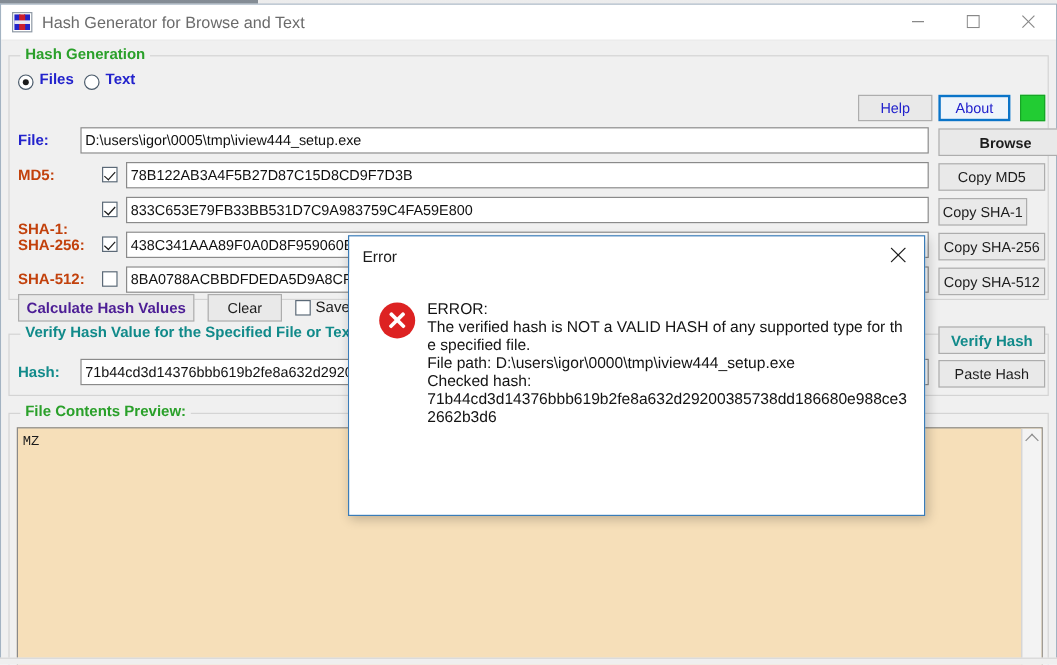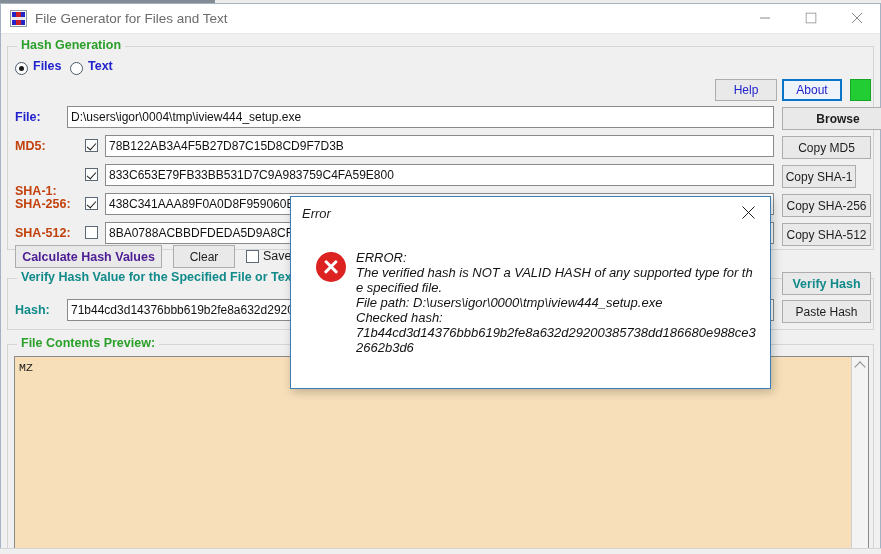--- a/index.html
+++ b/index.html
@@ -192,26 +192,25 @@
   .sbar-arrow.up { top: 0; }
   .sbar-arrow.dn { bottom: 0; }
   .chev { width: 7px; height: 7px; border: solid #8d8d8d; border-width: 0 1.5px 1.5px 0; }
   .chev.up { transform: rotate(-135deg); margin-top: 3px; }
   .chev.dn { transform: rotate(45deg); margin-bottom: 3px; }
 
   
   .dlg {
     position: absolute;
     left: 289px; top: 162px;
-    width: 481px; height: 193px;
+    width: 481px; height: 234px;
     background: #ffffff;
     border: 1px solid #3a7cb8;
     box-sizing: border-box;
     box-shadow: 2px 3px 9px rgba(0,0,0,.22);
-    font-style: italic;
   }
   .dlg-title {
     position: absolute; left: 11px; top: 9px;
     font-size: 13px; color: #1b1b1b;
   }
   .dlg-close {
     position: absolute; right: 0; top: 0; width: 44px; height: 30px;
     display:flex; align-items:center; justify-content:center;
     cursor: default;
   }
@@ -260,21 +259,21 @@
 
   <div class="win">
 
     <div class="titlebar">
       <div class="app-icon">
         <i class="blue-l"></i>
           <i class="blue-r"></i>
           <i class="red-c"></i>
           <i class="wht-b"></i>
       </div>
-      <div class="title-text">File Generator for Files and Text</div>
+      <div class="title-text">Hash Generator for Browse and Text</div>
 
       <div class="wbtn min">
         <svg width="11" height="11" viewBox="0 0 11 11">
             <line x1="0.5" y1="5.5" x2="10.5" y2="5.5" stroke="#888" stroke-width="1"></line>
           </svg>
       </div>
       <div class="wbtn max">
         <svg width="11" height="11" viewBox="0 0 11 11">
             <rect x="0.5" y="0.5" width="10" height="10" fill="none" stroke="#888" stroke-width="1"></rect>
           </svg>
@@ -296,21 +295,21 @@
       <div class="radio on" style="left:14px; top:28px;"></div>
       <div class="radio-lbl" style="left:32px; top:25px;">Files</div>
       <div class="radio" style="left:69px; top:28px;"></div>
       <div class="radio-lbl" style="left:87px; top:25px;">Text</div>
 
       <div class="btn b-link" style="left:714px; top:45px; width:62px; height:22px;">Help</div>
       <div class="btn b-link focus" style="left:781px; top:45px; width:60px; height:22px;">About</div>
       <div class="green-box" style="left:849px; top:45px; width:21px; height:22px;"></div>
 
       <div class="lbl blue" style="left:14px; top:76px;">File:</div>
-      <div class="inp" style="left:66px; top:72px; width:707px; height:22px;">D:\users\igor\0004\tmp\iview444_setup.exe</div>
+      <div class="inp" style="left:66px; top:72px; width:707px; height:22px;">D:\users\igor\0005\tmp\iview444_setup.exe</div>
       <div class="btn b-bold" style="left:781px; top:73px; width:112px; height:23px;">Browse</div>
 
       <div class="lbl dkred" style="left:14px; top:105px;">MD5:</div>
       <div class="cbx on" style="left:84px; top:105px;"></div>
       <div class="inp" style="left:104px; top:101px; width:669px; height:22px;">78B122AB3A4F5B27D87C15D8CD9F7D3B</div>
       <div class="btn" style="left:781px; top:102px; width:89px; height:23px;">Copy MD5</div>
 
       <div class="lbl dkred" style="left:14px; top:134px;margin-top:16px;">SHA-1:</div>
       <div class="cbx on" style="left:84px; top:134px;"></div>
       <div class="inp" style="left:104px; top:130px; width:669px; height:22px;">833C653E79FB33BB531D7C9A983759C4FA59E800</div>

